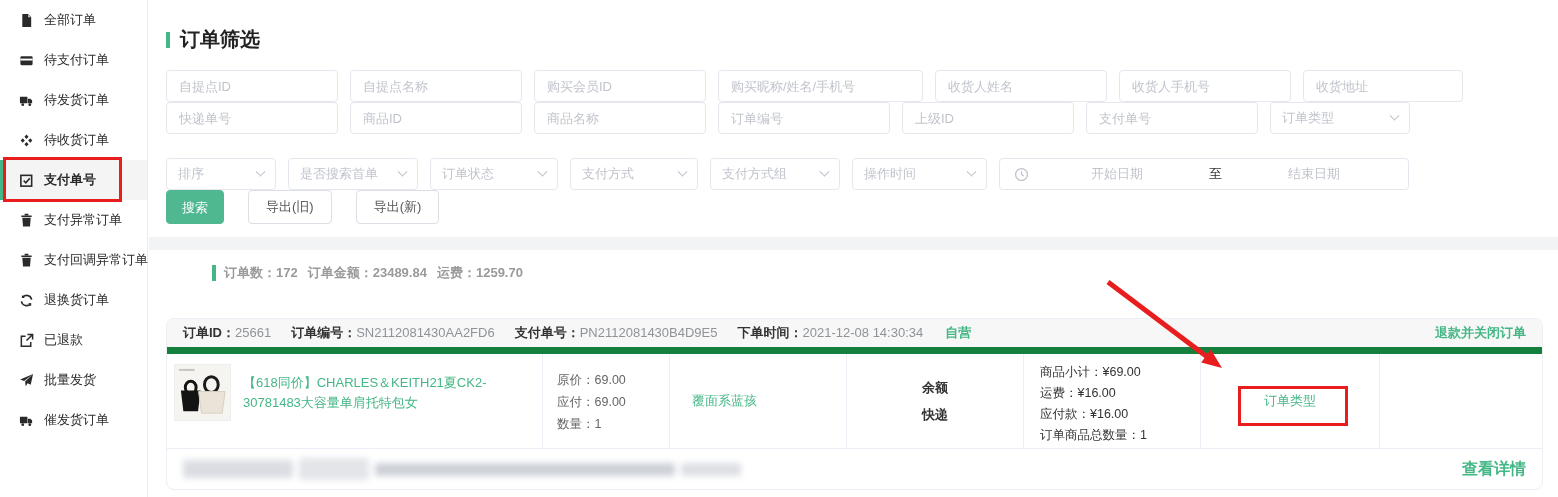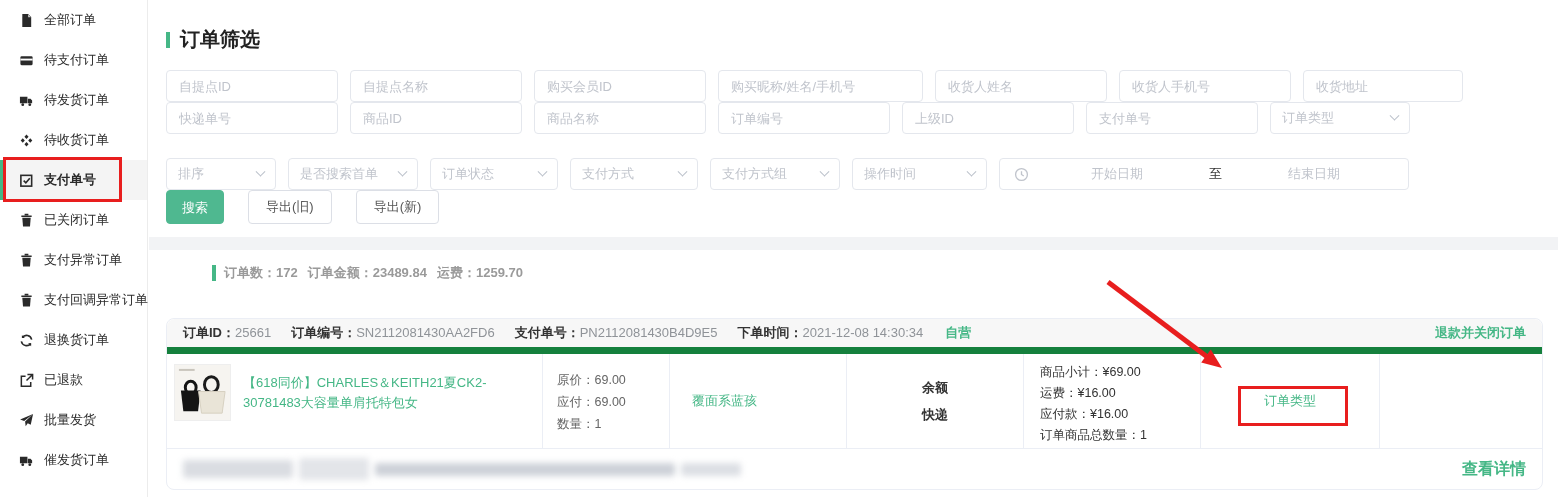--- a/index.html
+++ b/index.html
@@ -134,27 +134,20 @@
         <rect x="2" y="2.5" width="11.5" height="11.5" fill="none" stroke="#2a2a2a" stroke-width="1.7"></rect>
         <path d="M5 8.2 7.3 10.5 11.5 5.5" fill="none" stroke="#2a2a2a" stroke-width="1.7"></path>
       </svg>
     <span>支付单号</span>
   </div>
   <div class="side-item">
     <svg width="15" height="15" viewBox="0 0 16 16">
         <path d="M6 1.5h4M2.5 3.5h11" stroke="#2a2a2a" stroke-width="1.6"></path>
         <path d="M3.5 5h9l-.8 9.5H4.3z" fill="#2a2a2a"></path>
       </svg>
-    <span>已关闭订单</span>
-  </div>
-  <div class="side-item">
-    <svg width="15" height="15" viewBox="0 0 16 16">
-        <path d="M6 1.5h4M2.5 3.5h11" stroke="#2a2a2a" stroke-width="1.6"></path>
-        <path d="M3.5 5h9l-.8 9.5H4.3z" fill="#2a2a2a"></path>
-      </svg>
     <span>支付异常订单</span>
   </div>
   <div class="side-item">
     <svg width="15" height="15" viewBox="0 0 16 16">
         <path d="M6 1.5h4M2.5 3.5h11" stroke="#2a2a2a" stroke-width="1.6"></path>
         <path d="M3.5 5h9l-.8 9.5H4.3z" fill="#2a2a2a"></path>
       </svg>
     <span>支付回调异常订单</span>
   </div>
   <div class="side-item">

